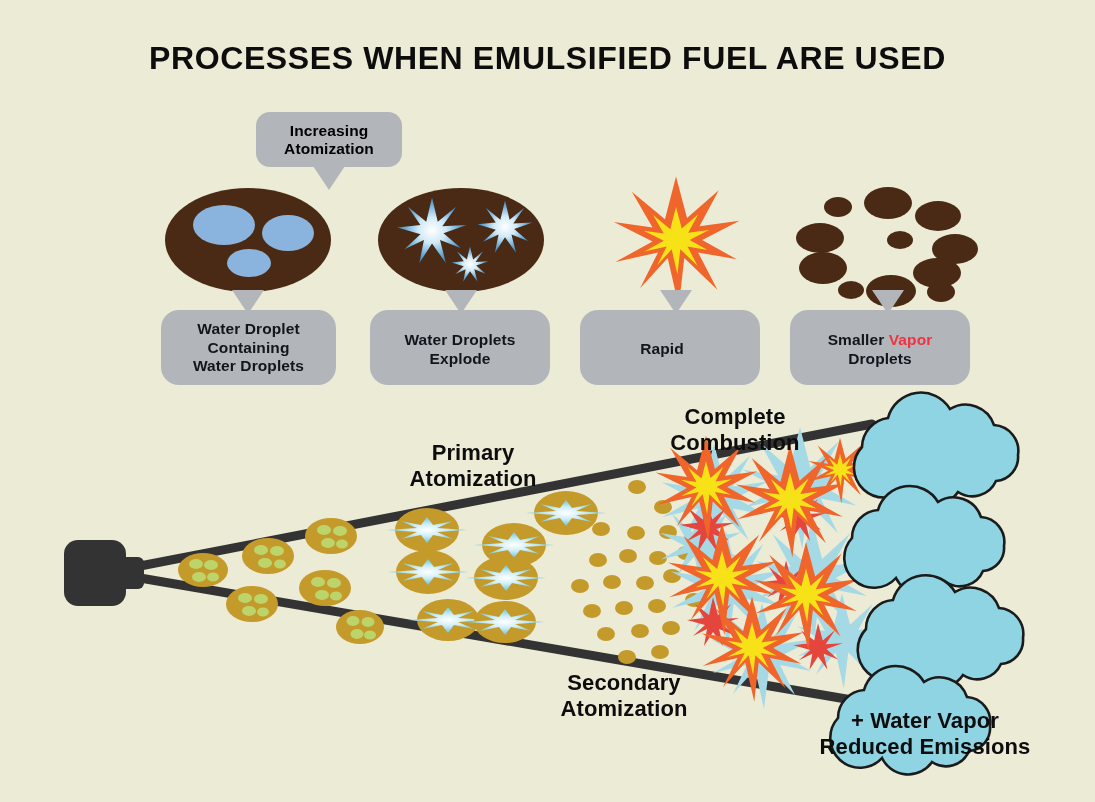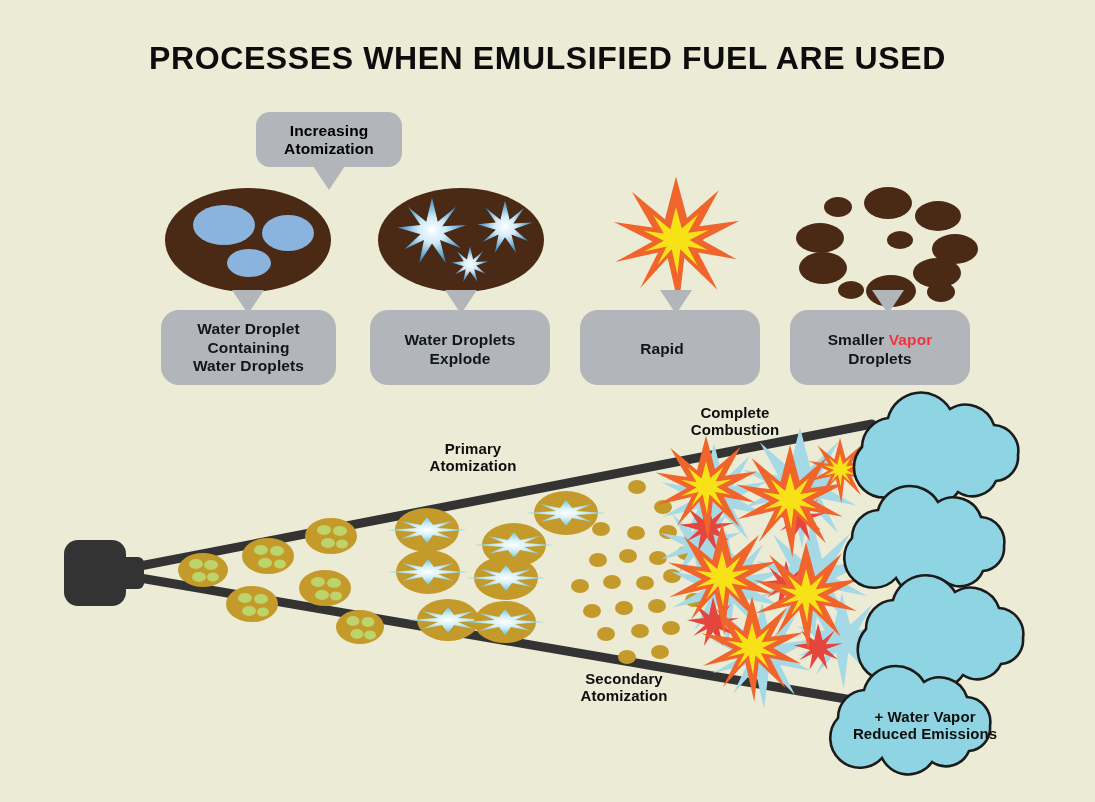--- a/index.html
+++ b/index.html
@@ -27,21 +27,21 @@
   }
   .box-txt{
     position:absolute;text-align:center;
     font-size:15.5px;font-weight:bold;line-height:1.2;
     color:#10161c;letter-spacing:.1px;
   }
   .box-txt .hl{color:#ef3340;}
 
   .flow-lbl{
     position:absolute;text-align:center;
-    font-size:15px;font-weight:bold;line-height:1.16;
+    font-size:22px;font-weight:bold;line-height:1.16;
     color:#0d0d0d;letter-spacing:.1px;
   }
 </style>
 </head>
 <body>
 
 <div id="stage">
 
   <svg id="art" viewBox="0 0 1095 802" xmlns="http://www.w3.org/2000/svg">
     <defs>

